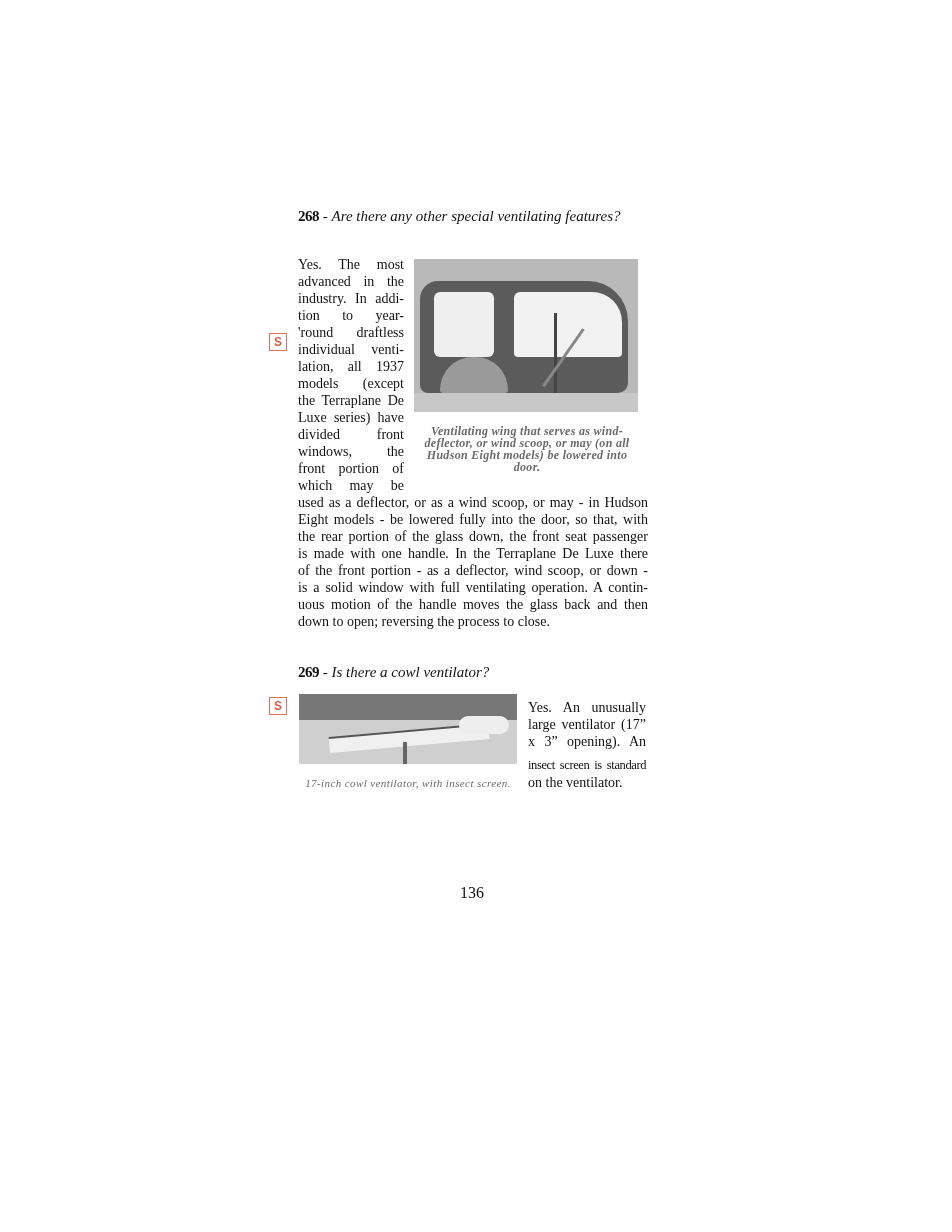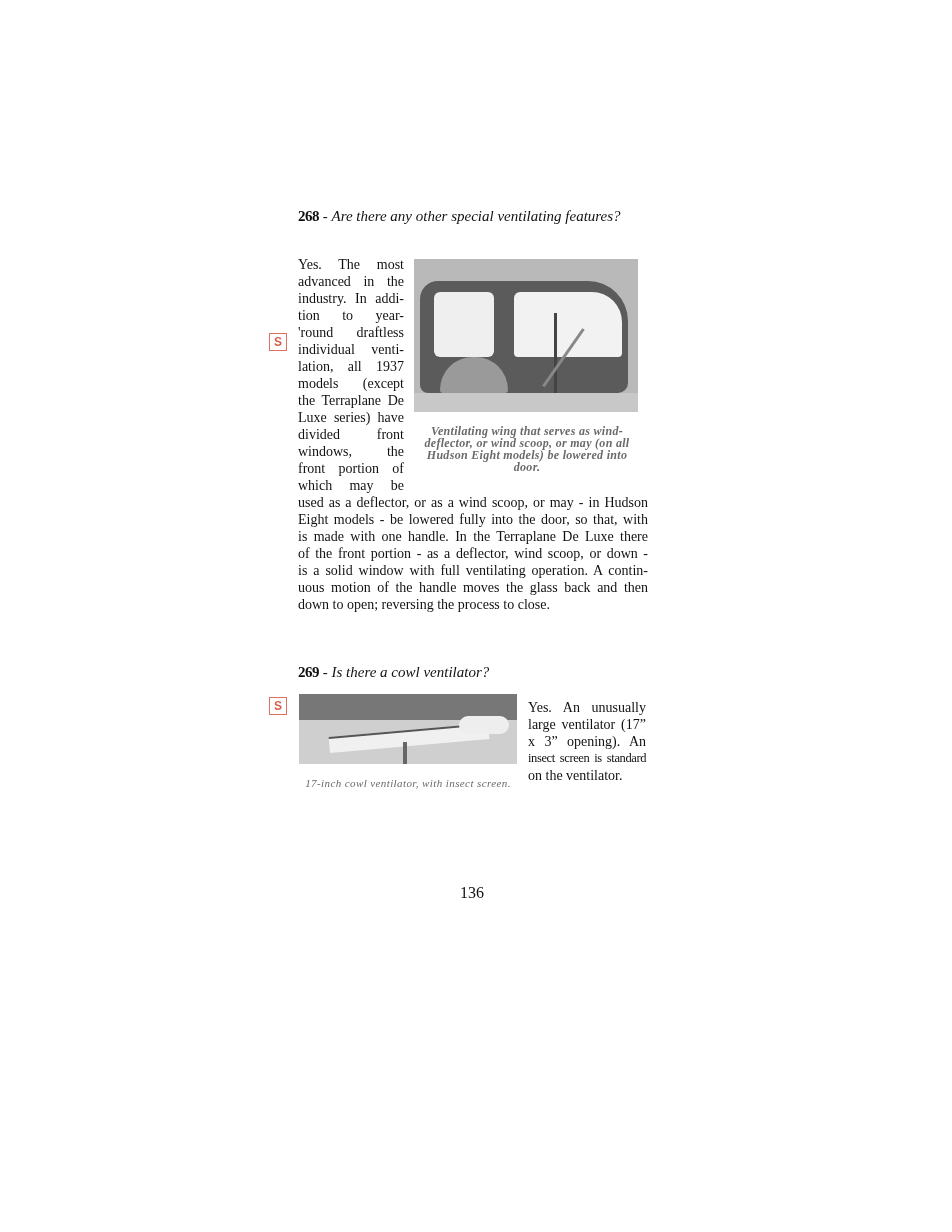--- a/index.html
+++ b/index.html
@@ -42,21 +42,21 @@
   .photo2 .bar { position: absolute; left: 30px; top: 36px; width: 160px; height: 14px;
             background: #f0f0f0; border-top: 2px solid #555; transform: rotate(-5deg); }
   .photo2 .hand { position: absolute; left: 160px; top: 22px; width: 50px; height: 18px;
             background: #eeeeee; border-radius: 10px; }
   .photo2 .post { position: absolute; left: 104px; top: 48px; width: 4px; height: 22px; background: #666; }
   .cap2 { position: absolute; left: 299px; top: 777px; width: 218px; font-style: italic;
           font-size: 11px; color: #6a6a6a; text-align: center; letter-spacing: 0.4px; }
   .side { position: absolute; left: 528px; top: 699px; width: 118px; font-size: 14px; line-height: 17px; }
   .side span { display: block; text-align: justify; text-align-last: justify; }
   .side span.end { text-align-last: left; }
-  .side span.tight { font-size: 12.5px; letter-spacing: -0.4px; }
+  .side span.tight { font-size: 12.5px; letter-spacing: -0.4px; margin-top: 7px; }
   .pagenum { position: absolute; left: 460px; top: 884px; font-size: 16px; }
 </style>
 </head>
 <body>
 
 <div class="q" style="left:298px; top:207px;">
   <b>268</b><span> - </span><i>Are there any other special ventilating features?</i>
 </div>
 
 <div class="badge" style="left:269px; top:333px;">S</div>
@@ -91,20 +91,21 @@
 <div class="cap1">
   <div>Ventilating wing that serves as wind-</div>
   <div>deflector, or wind scoop, or may (on all</div>
   <div>Hudson Eight models) be lowered into</div>
   <div>door.</div>
 </div>
 
 <div class="full">
   <span>used as a deflector, or as a wind scoop, or may - in Hudson</span>
   <span>Eight models - be lowered fully into the door, so that, with</span>
+  <span>the rear portion of the glass down, the front seat passenger</span>
   <span>is made with one handle. In the Terraplane De Luxe there</span>
   <span>of the front portion - as a deflector,  wind scoop, or down -</span>
   <span>is a solid window with full ventilating operation. A contin-</span>
   <span>uous motion of the handle moves the glass back and then</span>
   <span class="end">down to open; reversing the process to close.</span>
 </div>
 
 <div class="q" style="left:298px; top:663px;">
   <b>269</b><span> - </span><i>Is there a cowl ventilator?</i>
 </div>

